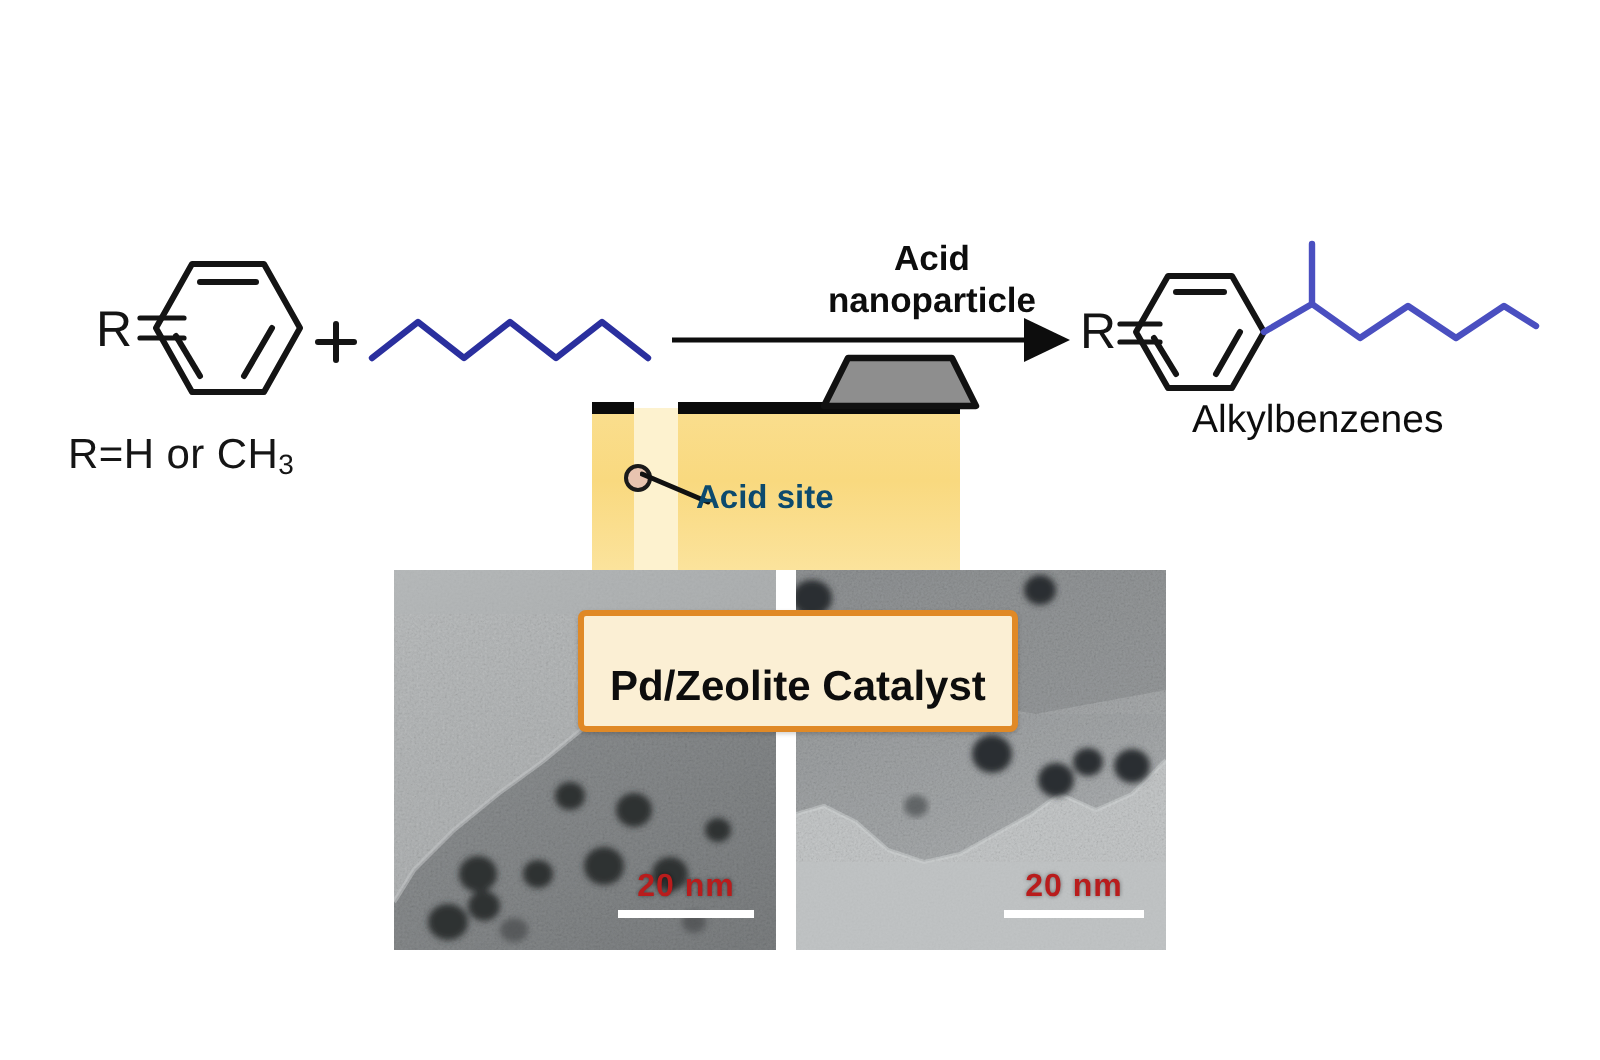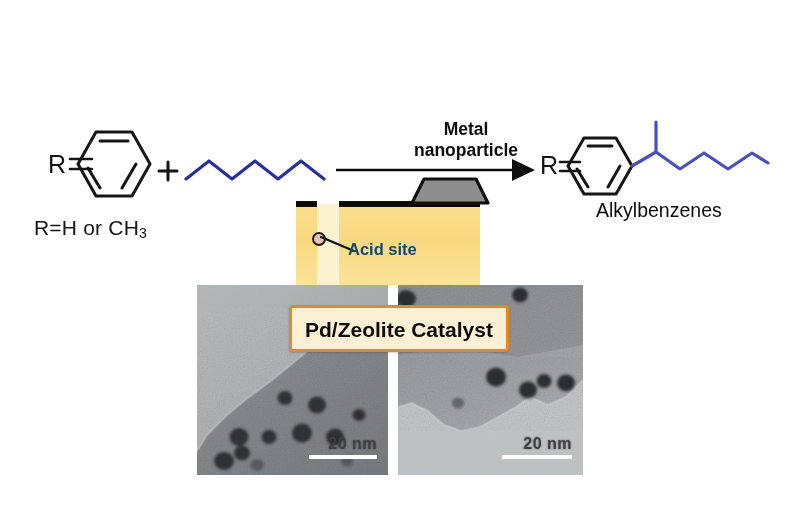--- a/index.html
+++ b/index.html
@@ -93,35 +93,35 @@
   .tem {
     overflow: hidden;
   }
   .tem-left  { left: 197px; top: 285px; width: 191px; height: 190px; }
   .tem-right { left: 398px; top: 285px; width: 185px; height: 190px; }
 
   .scalebar-wrap { position: absolute; }
   .scalebar-text {
     font-size: 16px;
     font-weight: bold;
-    color: #404040;
-    text-align: right;
+    color: #b91c1c;
+    text-align: center;
     letter-spacing: 0.5px;
     text-shadow: 0 0 2px rgba(0,0,0,.45);
   }
   .scalebar-line {
     height: 4px;
     background: #ffffff;
     margin-top: 2px;
   }
 
   
   .catalyst-badge {
     left: 289px; top: 305px;
-    padding: 10px 13px 7px 13px;
+    padding: 24px 13px 7px 13px;
     background: #fbefd4;
     border: 3px solid #e08926;
     border-radius: 4px;
     font-size: 21px;
     font-weight: bold;
     color: #0d0d0d;
     white-space: nowrap;
     box-shadow: 0 1px 2px rgba(0,0,0,0.18);
   }
 </style>
@@ -273,21 +273,21 @@
   <svg class="abs" style="left:183px; top:146px;" width="145" height="44" viewBox="0 0 145 44">
     <polyline points="3,33 26,15 49,33 72,15 95,33 118,15 141,33" fill="none" stroke="#2a2f9e" stroke-width="3.2" stroke-linecap="round" stroke-linejoin="round"></polyline>
   </svg>
 
   <svg class="abs" style="left:336px; top:155px;" width="200" height="30" viewBox="0 0 200 30">
     <line x1="0" y1="15" x2="178" y2="15" stroke="#0d0d0d" stroke-width="2.6"></line>
     <polygon points="176,4 199,15 176,26" fill="#0d0d0d"></polygon>
   </svg>
 
   <div class="abs lbl-arrow">
-    <div>Metal</div>
+    <div>Acid</div>
     <div>nanoparticle</div>
   </div>
 
   <div class="abs support-block"></div>
   <div class="abs pore-channel"></div>
   <div class="abs surface-bar-left"></div>
   <div class="abs surface-bar-right"></div>
 
   <svg class="abs" style="left:408px; top:176px;" width="84" height="30" viewBox="0 0 84 30">
     <polygon points="16,3 68,3 80,27 4,27" fill="#8e8e8e" stroke="#111111" stroke-width="3.2" stroke-linejoin="round"></polygon>

